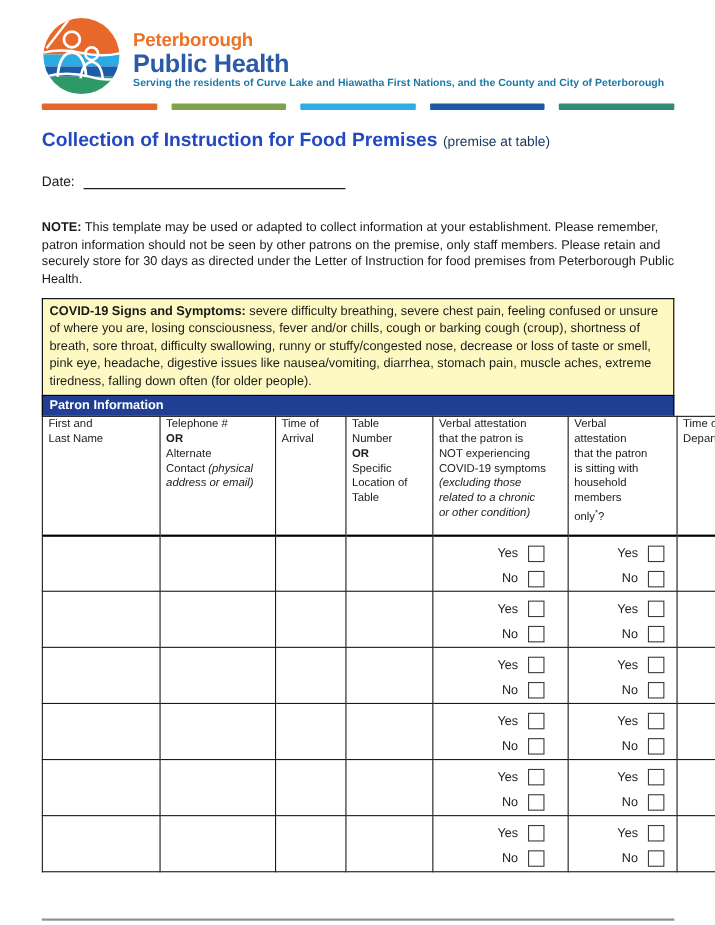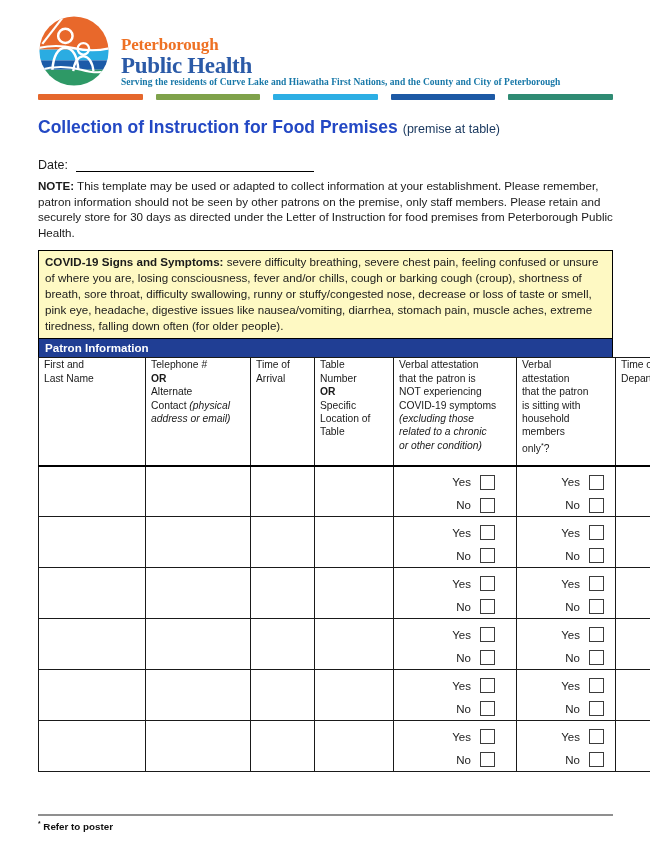--- a/index.html
+++ b/index.html
@@ -2,34 +2,34 @@
 <html><head>
 <meta charset="utf-8">
 <style>
   html,body{margin:0;padding:0;background:#ffffff;}
   .page{
     width:650px;height:841px;box-sizing:border-box;
     padding:15px 37px 10px 38px;background:#fff;overflow:hidden;
     font-family:"Liberation Sans",sans-serif;color:#1a1a1a;position:relative;
   }
   
-  .hdr{display:flex;gap:11px;align-items:flex-end;font-family:Liberation Serif, serif;}
+  .hdr{display:flex;gap:11px;align-items:center;}
   .logo-svg{width:72px;height:72px;flex:0 0 auto;}
   .brand-text{padding-top:7px;}
   .brand1{font-size:17px;font-weight:bold;line-height:1.04;letter-spacing:-0.2px;}
   .brand2{font-size:23px;font-weight:bold;line-height:1.02;letter-spacing:-0.3px;}
   .tagline{font-size:9.5px;font-weight:bold;margin-top:0;letter-spacing:0.05px;white-space:nowrap;}
   .bars{display:flex;gap:13px;margin-top:7px;}
   .bar{height:6px;flex:1;border-radius:1px;}
   
   .title{margin-top:17px;font-size:17.5px;font-weight:bold;}
   .title .suffix{font-size:12.5px;font-weight:normal;margin-left:5px;}
   .date-row{margin-top:19px;display:flex;align-items:flex-end;font-size:12.5px;}
   .date-line{width:238px;border-bottom:1.8px solid #000;height:14px;margin-left:8px;}
-  .note{margin-top:6px;font-size:11.6px;line-height:15.6px;}
+  .note{margin-top:27px;font-size:11.6px;line-height:15.6px;}
   
   .covid{margin-top:10px;border:1.3px solid #000;border-bottom:none;
          padding:3px 6px 5px 6px;font-size:11.6px;line-height:15.8px;}
   .patron-bar{border:1.3px solid #000;border-bottom:none;color:#fff;font-weight:bold;
               font-size:11.6px;padding:2px 6px 3px 6px;}
   
   table{border-collapse:collapse;table-layout:fixed;width:100%;}
   table{border:1.3px solid #000;}
   th,td{border:1px solid #1a1a1a;vertical-align:top;}
   th{font-weight:normal;text-align:left;padding:0 5px;font-size:10.3px;

